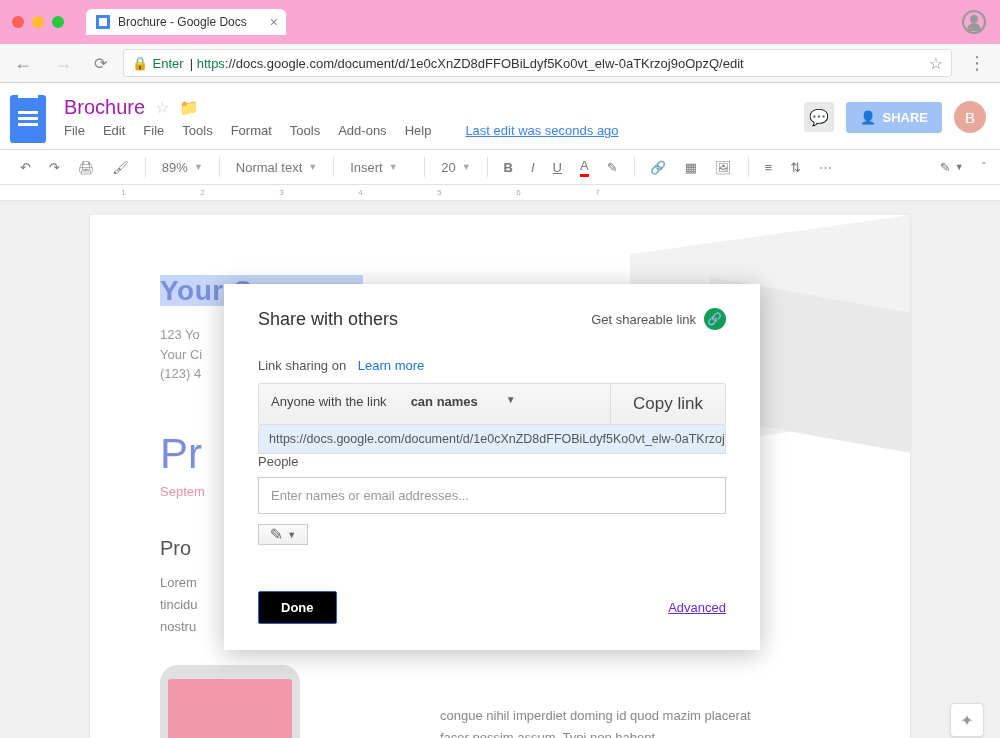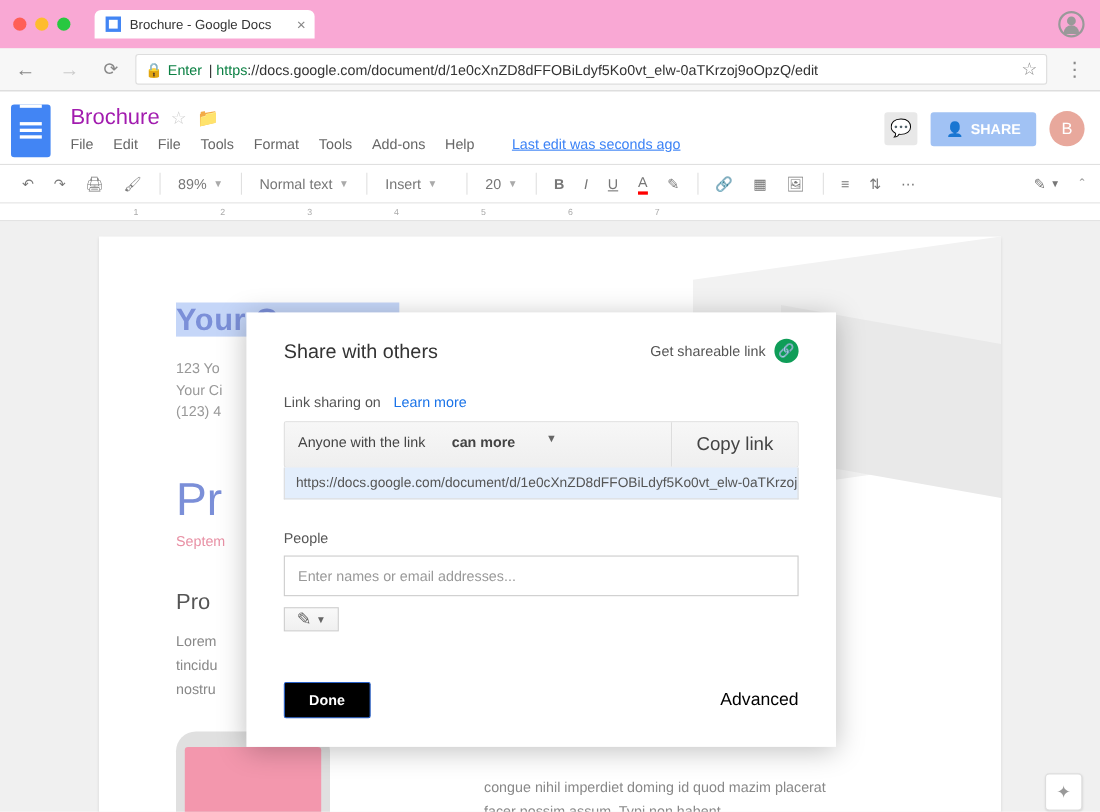--- a/index.html
+++ b/index.html
@@ -85,28 +85,28 @@
 .modal-title { font-size: 18px; color: #333; font-weight: normal; }
 .shareable-link { display: flex; align-items: center; gap: 8px; color: #555; font-size: 13px; }
 .link-circle { width: 22px; height: 22px; border-radius: 50%; background: #0f9d58; color: #fff; display: flex; align-items: center; justify-content: center; font-size: 12px; }
 .link-sharing-row { margin-top: 28px; font-size: 13px; color: #555; }
 .learn-more { color: #1a73e8; margin-left: 8px; }
 .link-controls { display: flex; margin-top: 10px; border: 1px solid #ddd; border-radius: 2px; }
 .link-scope { flex: 1; background: linear-gradient(#f7f7f7,#efefef); padding: 10px 12px; font-size: 13px; color: #444; display: flex; gap: 24px; border-right: 1px solid #ddd; cursor: pointer; }
 .link-scope .caret { font-size: 10px; margin-left: 4px; color: #666; }
 .copy-link { padding: 10px 22px; font-size: 17px; color: #444; background: linear-gradient(#f7f7f7,#efefef); cursor: pointer; }
 .link-url { background: #e3eefc; border: 1px solid #ddd; border-top: none; padding: 7px 10px; font-size: 12.5px; color: #555; white-space: nowrap; overflow: hidden; }
-.people-label { margin-top: 28px; font-size: 13px; color: #555; }
+.people-label { font-size: 13px; color: #555; }
 .people-row { display: flex; gap: 10px; margin-top: 8px; flex-direction: column; }
 .people-input { flex: 1; border: 1px solid #ccc; padding: 10px 12px; font-size: 13px; color: #999; }
 .perm-dd { width: 50px; border: 1px solid #ccc; display: flex; align-items: center; justify-content: center; gap: 4px; color: #666; cursor: pointer; background: linear-gradient(#f9f9f9,#f0f0f0); }
 .perm-dd .caret { font-size: 9px; }
 .modal-footer { display: flex; justify-content: space-between; align-items: center; margin-top: 46px; }
 .done-btn { background: #000000; color: #fff; border: 1px solid #2a62c9; padding: 8px 22px; font-size: 13px; border-radius: 2px; cursor: pointer; font-weight: bold; }
-.advanced { color: #000000; font-size: 16px; cursor: pointer; }
+.advanced { color: #6d28d9; font-size: 13px; cursor: pointer; text-decoration: underline; }
 
 .explore-btn { position: absolute; right: 16px; bottom: 16px; width: 34px; height: 34px; background: #fff; border: 1px solid #ddd; border-radius: 4px; display: flex; align-items: center; justify-content: center; color: #999; box-shadow: 0 1px 2px rgba(0,0,0,0.1); }
 </style>
 </head>
 <body>
 
 <div class="browser-chrome">
   <div class="tab-bar">
     <div class="traffic-lights">
       <div class="tl tl-red"></div>
@@ -268,21 +268,21 @@
         <span class="link-circle">🔗</span>
       </div>
     </div>
     <div class="link-sharing-row">
       <span>Link sharing on</span>
       <a class="learn-more">Learn more</a>
     </div>
     <div class="link-controls">
       <div class="link-scope">
         <span>Anyone with the link </span>
-          <b>can more</b>
+          <b>can names</b>
         <span class="caret">▼</span>
       </div>
       <div class="copy-link">Copy link</div>
     </div>
     <div class="link-url">https://docs.google.com/document/d/1e0cXnZD8dFFOBiLdyf5Ko0vt_elw-0aTKrzoj9</div>
     <div class="people-label">People</div>
     <div class="people-row">
       <div class="people-input">Enter names or email addresses...</div>
       <div class="perm-dd">
         <span>✎</span>

